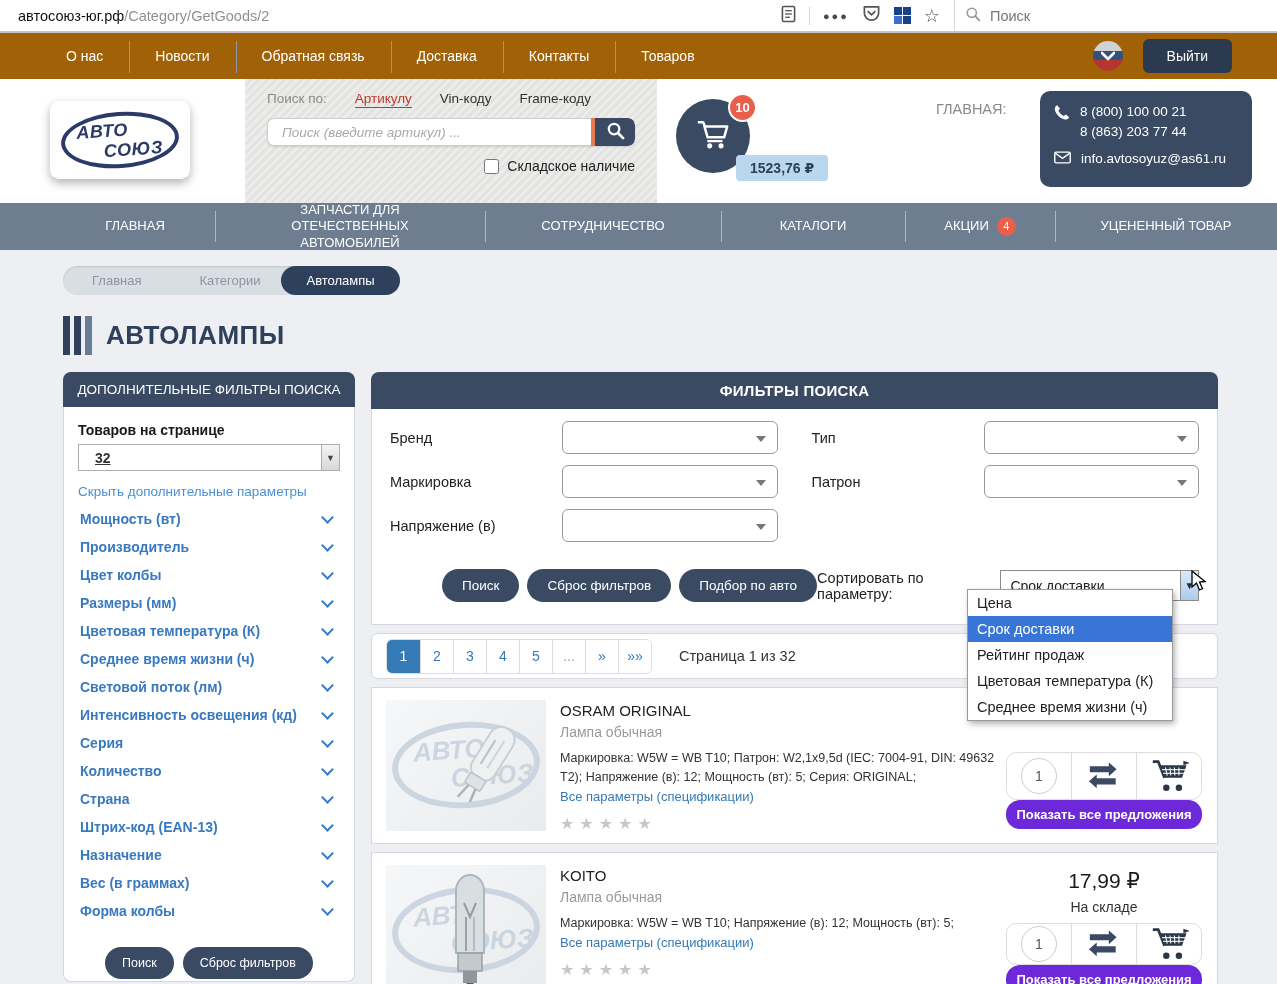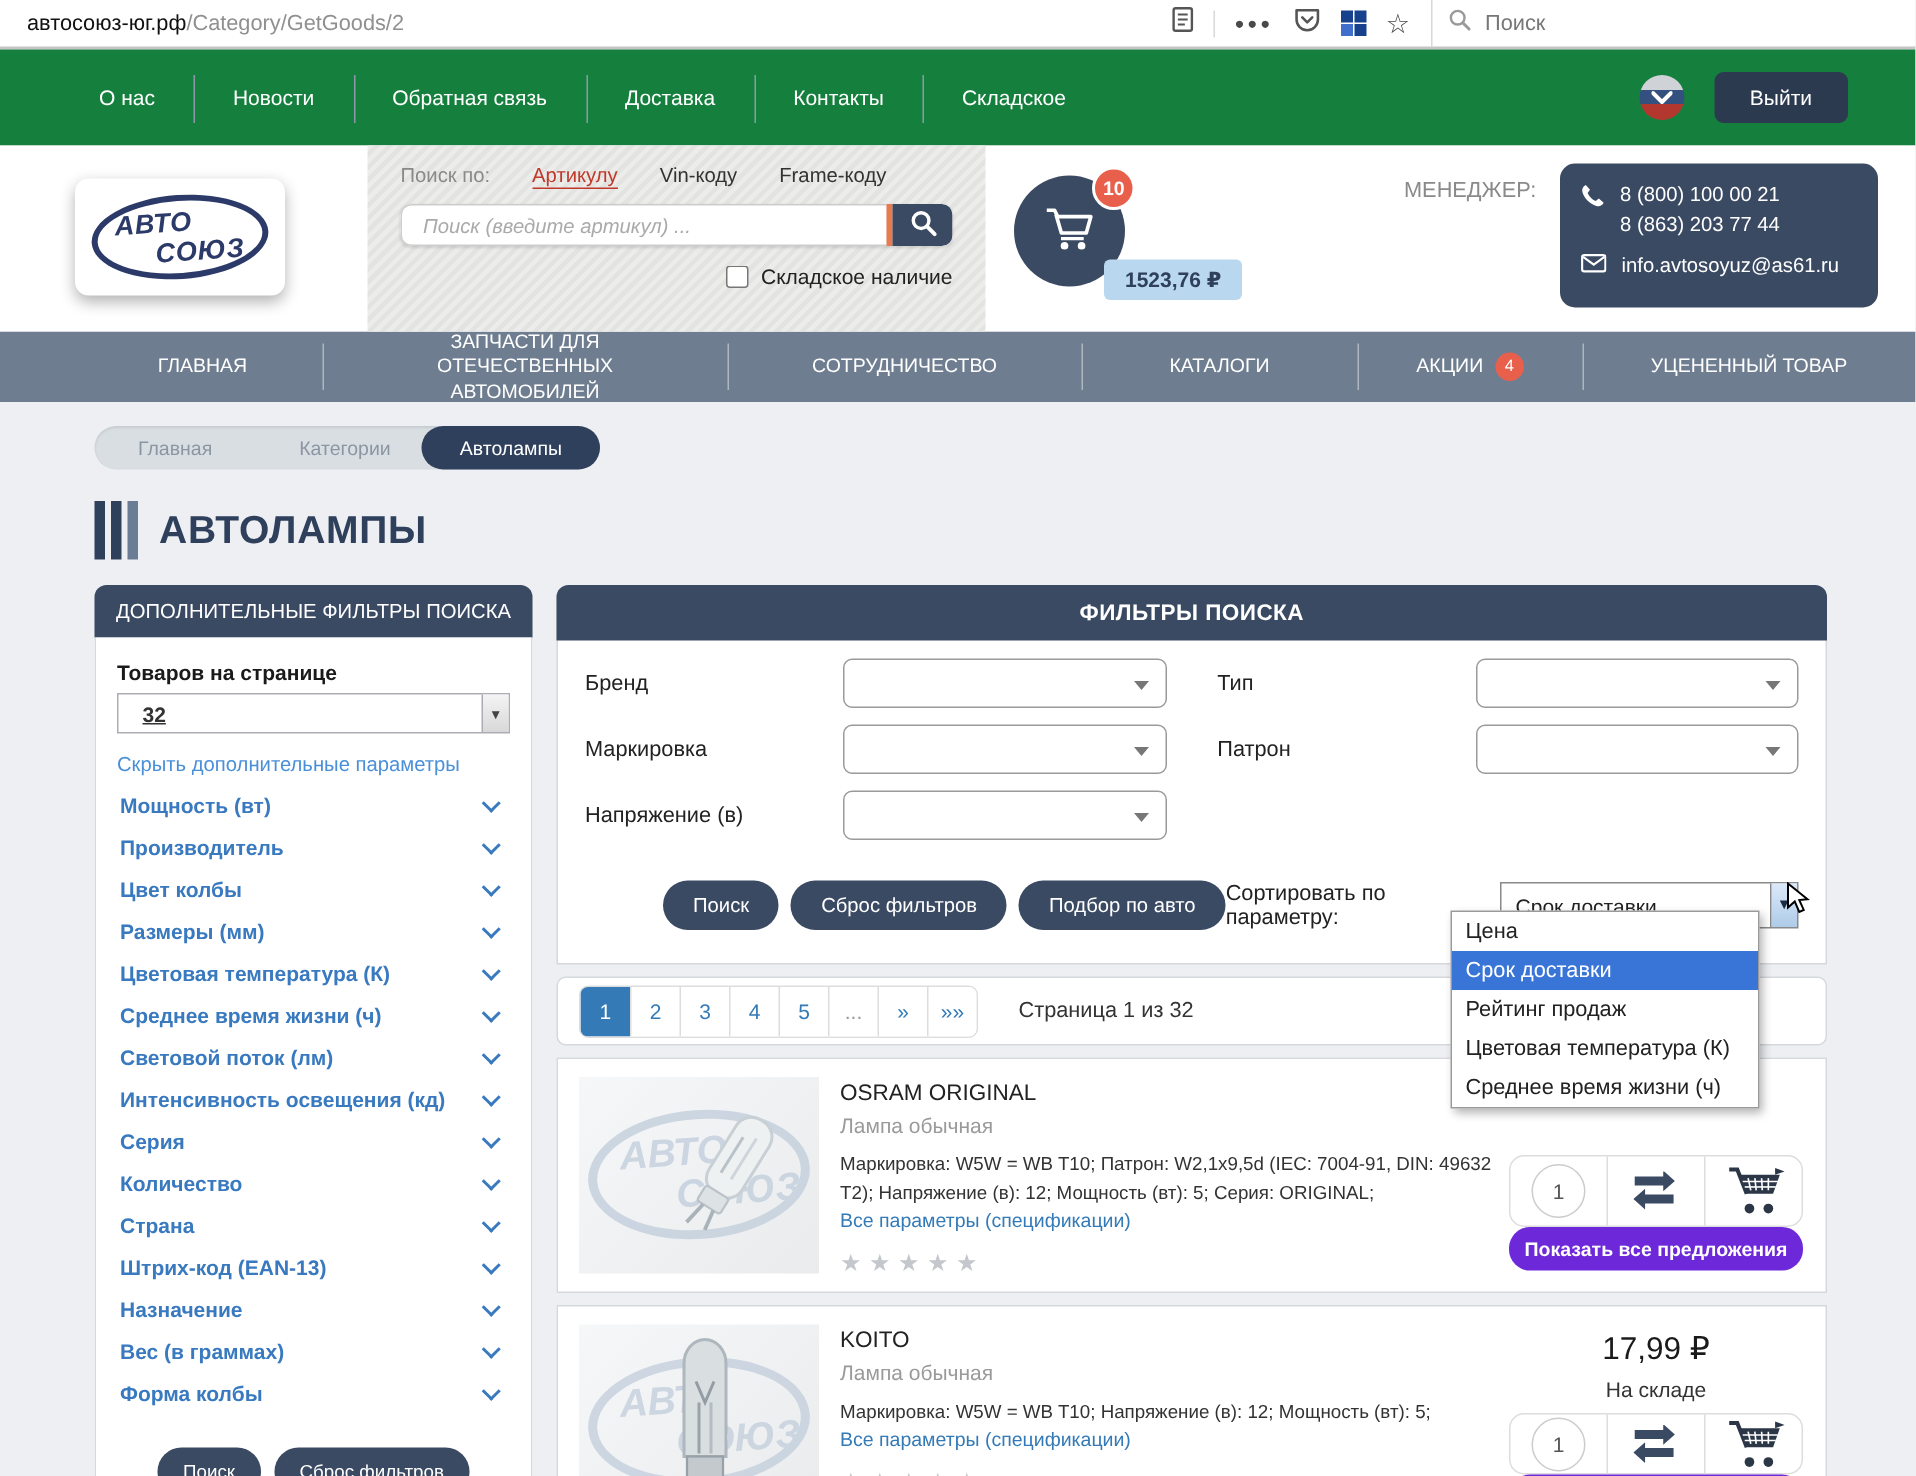--- a/index.html
+++ b/index.html
@@ -15,21 +15,21 @@
   .icon-sep { width:1px; height:18px; background:#d8d8d8; }
   .ellipsis-ico { color:#4a4a4a; font-size:11px; letter-spacing:2px; font-weight:bold; }
   .star-ico { color:#4a4a4a; font-size:18px; line-height:1; }
   .win-ico { width:17px; height:17px; display:grid; grid-template-columns:1fr 1fr; grid-template-rows:1fr 1fr; gap:1px; }
   .win-ico i { background:#16418c; } .win-ico i:nth-child(3){ background:#3f6ecc; }
   .browser-search { width:322px; height:33px; display:flex; align-items:center; gap:9px; padding:0 10px; }
   .browser-search input { border:none; outline:none; font-size:14.5px; color:#555; width:240px; background:transparent; }
   .browser-search input::placeholder { color:#777; }
 
   
-  .top-nav { height:64px; background:#15803d; display:flex; align-items:center; padding:0 45px 0 40px; }
+  .top-nav { height:46px; background:#a16207; display:flex; align-items:center; padding:0 45px 0 40px; }
   .top-nav-item { color:#fff; font-size:14px; padding:0 26px; position:relative; cursor:pointer; white-space:nowrap; }
   .top-nav-item + .top-nav-item::before { content:''; position:absolute; left:0; top:-7px; height:32px; width:1px; background:#8d99a8; }
   .top-nav-right { margin-left:auto; display:flex; align-items:center; gap:20px; }
   .flag-btn { width:30px; height:30px; border-radius:50%; overflow:hidden; position:relative; background:linear-gradient(180deg,#cfd2d6 0 34%,#33507e 34% 64%,#b3372e 64%); cursor:pointer; }
   .flag-btn svg { position:absolute; left:8px; top:10px; }
   .logout-btn { background:#2c3a50; border-radius:6px; color:#fff; font-size:14px; padding:9px 24px; cursor:pointer; }
 
   
   .site-header { height:124px; background:#fff; position:relative; }
   .logo-card { position:absolute; left:50px; top:22px; width:140px; height:78px; background:#fff; border-radius:9px; box-shadow:0 4px 10px rgba(0,0,0,.3); display:flex; align-items:center; justify-content:center; }
@@ -197,21 +197,21 @@
     <input type="text" placeholder="Поиск" style="">
   </div>
 </div>
 
 <div class="top-nav">
   <div class="top-nav-item">О нас</div>
   <div class="top-nav-item">Новости</div>
   <div class="top-nav-item">Обратная связь</div>
   <div class="top-nav-item">Доставка</div>
   <div class="top-nav-item">Контакты</div>
-  <div class="top-nav-item">Складское</div>
+  <div class="top-nav-item">Товаров</div>
   <div class="top-nav-right">
     <div class="flag-btn">
       <svg width="14" height="10" viewBox="0 0 14 10">
           <polyline points="1,2 7,8 13,2" fill="none" stroke="#fff" stroke-width="2.6" stroke-linecap="round" stroke-linejoin="round"></polyline>
         </svg>
     </div>
     <div class="logout-btn">Выйти</div>
   </div>
 </div>
 
@@ -256,21 +256,21 @@
             <line x1="13" y1="24" x2="29" y2="24" stroke="#fff" stroke-width="2.4"></line>
             <circle cx="15.5" cy="29" r="2.7" fill="#fff"></circle>
             <circle cx="27.5" cy="29" r="2.7" fill="#fff"></circle>
           </svg>
       </span>
     </div>
     <div class="cart-badge">10</div>
     <div class="cart-total">1523,76 ₽</div>
   </div>
 
-  <div class="manager-label">МЕНЕДЖЕР:</div>
+  <div class="manager-label">ГЛАВНАЯ:</div>
 
   <div class="contact-card">
     <div class="contact-row">
       <span>
         <svg width="16" height="16" viewBox="0 0 16 16">
             <path d="M3.2 1.3 l2.8 3.2 -1.6 2.1 c1 2.4 3 4.4 5.4 5.4 l2.1-1.6 3.2 2.8 c-.9 2-2.9 2.6-4.9 2.1 C6 14.2 1.8 10 .9 5.9 .5 4 1.2 2.2 3.2 1.3z" fill="#fff"></path>
           </svg>
       </span>
       <div class="phone-lines">
         <div>8 (800) 100 00 21</div>

